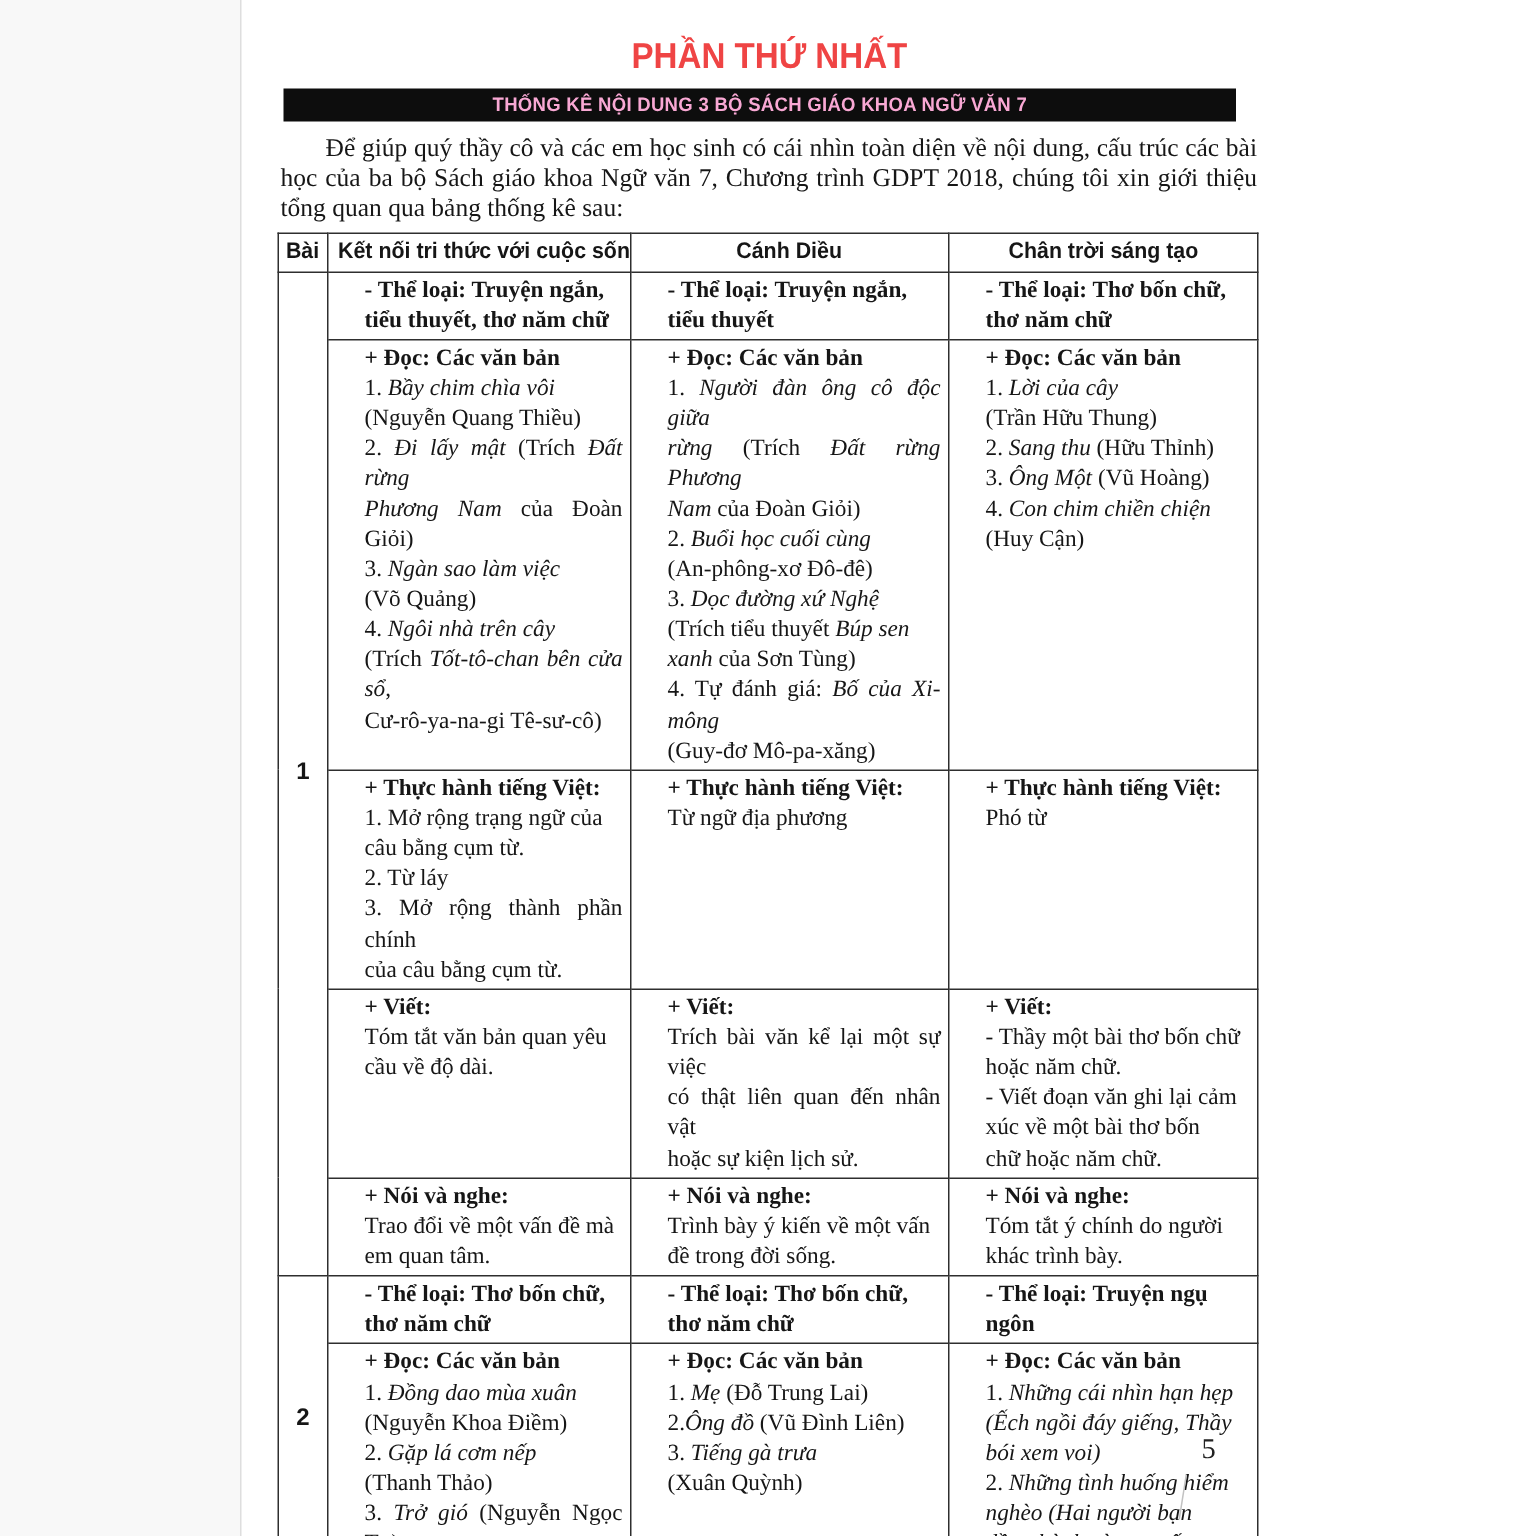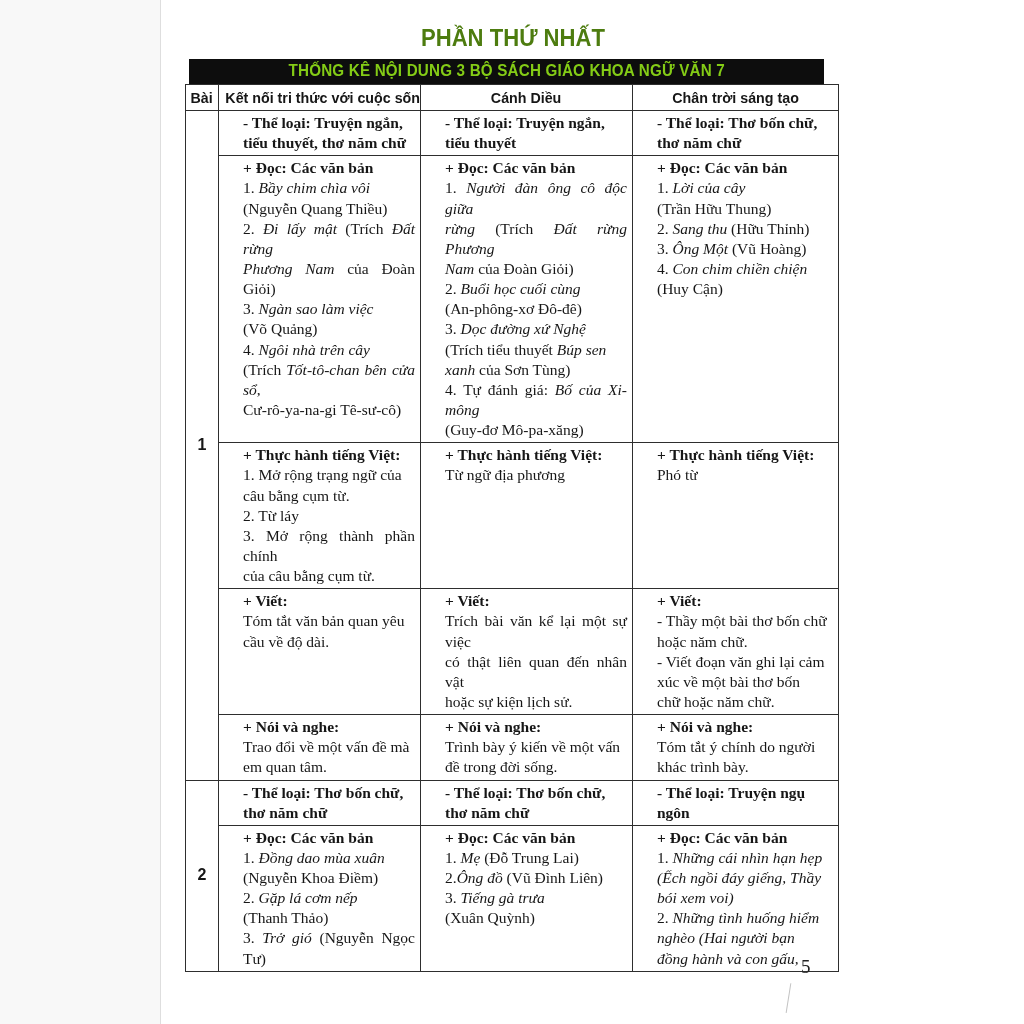--- a/index.html
+++ b/index.html
@@ -9,25 +9,25 @@
 
   
   .left-margin{position:absolute;left:0;top:0;width:160px;height:1024px;background:#f8f8f8;}
   .page-edge{position:absolute;left:160px;top:0;width:1px;height:1024px;background:#dedede;}
   .corner-mark{position:absolute;left:787px;top:983px;width:1px;height:30px;
                border-right:1px solid #c2c2c2;transform:rotate(9deg);}
 
   .content{position:absolute;left:187px;top:24px;width:651px;}
 
   .title{margin:0 0 7px 0;text-align:center;font-family:"Liberation Sans", sans-serif;
-         font-weight:bold;font-size:24px;letter-spacing:0px;color:#4d7c0f;}
+         font-weight:bold;font-size:24px;letter-spacing:0px;color:#ef4444;}
   .title .squeeze{display:inline-block;transform:scaleX(.92);transform-origin:center;}
 
-  .banner{background:#0d0d0d;color:#84cc16;text-align:center;
-          font-family:"Liberation Sans", sans-serif;font-weight:bold;font-size:16px;
+  .banner{background:#0d0d0d;color:#f9a8d4;text-align:center;
+          font-family:"Liberation Sans", sans-serif;font-weight:bold;font-size:13px;
           letter-spacing:.2px;padding:3px 0 4px 0;margin:0 14px 0 2px;}
   .banner .squeeze{display:inline-block;transform:scaleX(.95);transform-origin:center;}
 
   .intro{font-size:17px;line-height:1.17;text-align:justify;text-indent:30px;
          margin:8px 0 6px 0;}
 
   table{border-collapse:collapse;table-layout:fixed;width:653px;margin-left:-2px;}
   th,td{border:1.6px solid #2e2e2e;vertical-align:top;padding:2px 5px;
         font-size:15.5px;line-height:1.3;overflow:hidden;}
   thead tr{height:26px;}
@@ -52,20 +52,21 @@
 
   <div class="content">
     <h1 class="title">
       <span class="squeeze">PHẦN THỨ NHẤT</span>
     </h1>
 
     <div class="banner">
       <span class="squeeze">THỐNG KÊ NỘI DUNG 3 BỘ SÁCH GIÁO KHOA NGỮ VĂN 7</span>
     </div>
 
+    <p class="intro">Để giúp quý thầy cô và các em học sinh có cái nhìn toàn diện về nội dung, cấu trúc các bài học của ba bộ Sách giáo khoa Ngữ văn 7, Chương trình GDPT 2018, chúng tôi xin giới thiệu tổng quan qua bảng thống kê sau:</p>
 
     <table>
       <colgroup>
         <col style="width:33px">
           <col style="width:202px">
           <col style="width:212px">
           <col style="width:206px">
       </colgroup>
       <thead>
         <tr>

